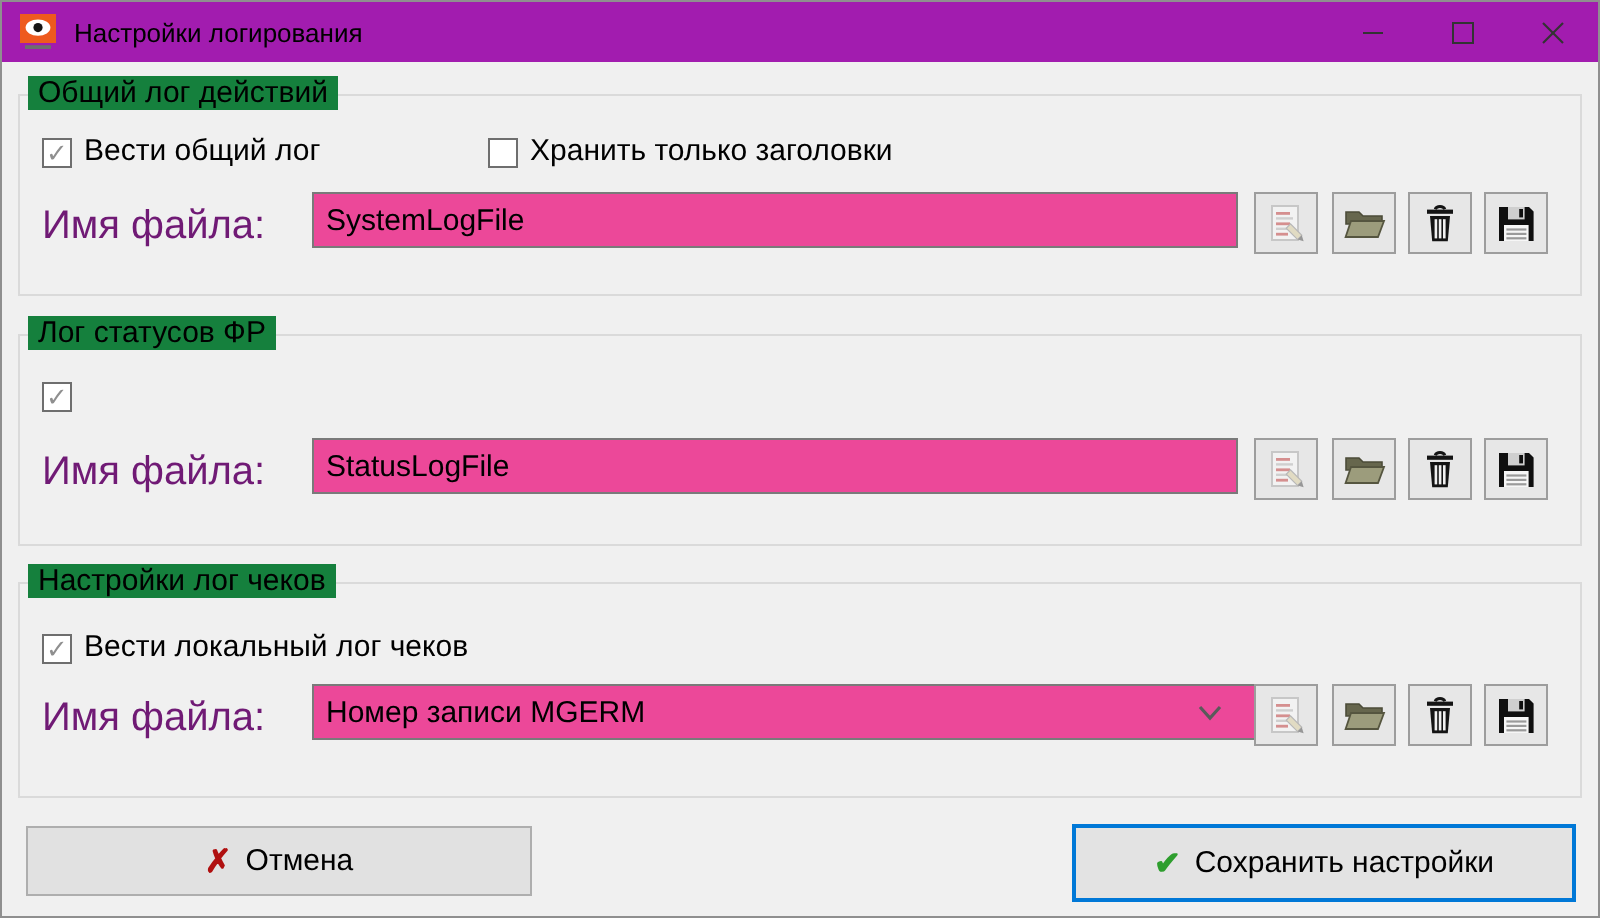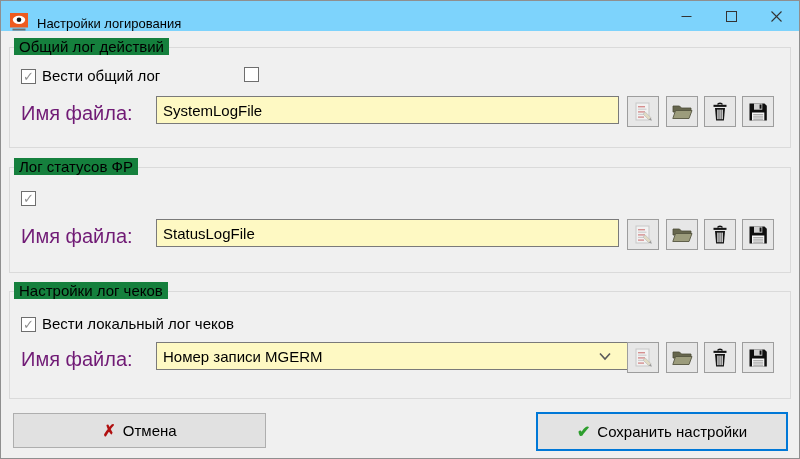--- a/index.html
+++ b/index.html
@@ -7,21 +7,21 @@
   body { background:#d8d8d8; }
 
   .window {
     position:relative; width:800px; height:459px;
     background:#f0f0f0; border:1px solid #8f8f8f; overflow:hidden;
   }
 
   
   .titlebar {
     position:absolute; top:0; left:0; right:0; height:30px;
-    background:#7dd3fc; display:flex; align-items:flex-end;
+    background:#a21caf; display:flex; align-items:center;
   }
   .app-icon { width:18px; height:18px; margin-left:9px; flex:0 0 auto; }
   .title-text { font-size:13px; color:#000; margin-left:9px; flex:1 1 auto;
     white-space:nowrap; overflow:hidden; }
   .win-btn {
     width:45px; height:30px; display:flex; align-items:center; justify-content:center;
     background:transparent; border:none; cursor:default;
   }
   .win-btn svg { display:block; }
 
@@ -44,21 +44,21 @@
     width:15px; height:15px; background:#fff; border:1px solid #6e6e6e;
     display:flex; align-items:center; justify-content:center; flex:0 0 auto;
   }
   .cb-box.checked::after { content:"✓"; font-size:13px; line-height:13px; color:#8f8f8f; }
   .cb-label { font-size:15px; color:#000; margin-left:6px; white-space:nowrap; }
 
   
   .field-label { position:absolute; left:20px; font-size:20px; color:#701a75; }
   .text-input {
     position:absolute; left:155px; width:463px; height:28px;
-    border:1px solid #7a7a7a; background:#fef9c3; font-family:"Liberation Sans",sans-serif;
+    border:1px solid #7a7a7a; background:#ec4899; font-family:"Liberation Sans",sans-serif;
     font-size:15px; color:#000; padding:0 6px; outline:none;
   }
   .combo-wrap { position:absolute; left:155px; width:463px; height:28px; }
   .combo-wrap .text-input { left:0; top:0; width:496px; }
   .combo-chevron {
     position:absolute; right:8px; top:10px; width:12px; height:9px; cursor:default;
   }
 
   
   .icon-btn {
@@ -127,20 +127,21 @@
 
   <div class="group" id="group-0">
     <span class="group-title">Общий лог действий</span>
   </div>
   <div class="checkbox" style="left:20px; top:66px;">
     <span class="cb-box checked"></span>
     <span class="cb-label">Вести общий лог</span>
   </div>
   <div class="checkbox" style="left:243px; top:66px;">
     <span class="cb-box"></span>
+    <span class="cb-label">Хранить только заголовки</span>
   </div>
   <div class="field-label" style="top:101px;">Имя файла:</div>
   <input class="text-input row1" type="text" value="SystemLogFile" style="">
 
   <button class="icon-btn b0 row1">
     <svg class="icon-faded" width="22" height="22" viewBox="0 0 22 22">
       <rect x="4" y="2" width="13" height="17" fill="#fdfdfd" stroke="#a9a9a9" stroke-width="1"></rect>
       <rect x="6" y="5" width="7" height="1.4" fill="#c43a3a"></rect>
       <rect x="6" y="7.6" width="8.5" height="1.2" fill="#b9b9b9"></rect>
       <rect x="6" y="10.2" width="7" height="1.4" fill="#c43a3a"></rect>

